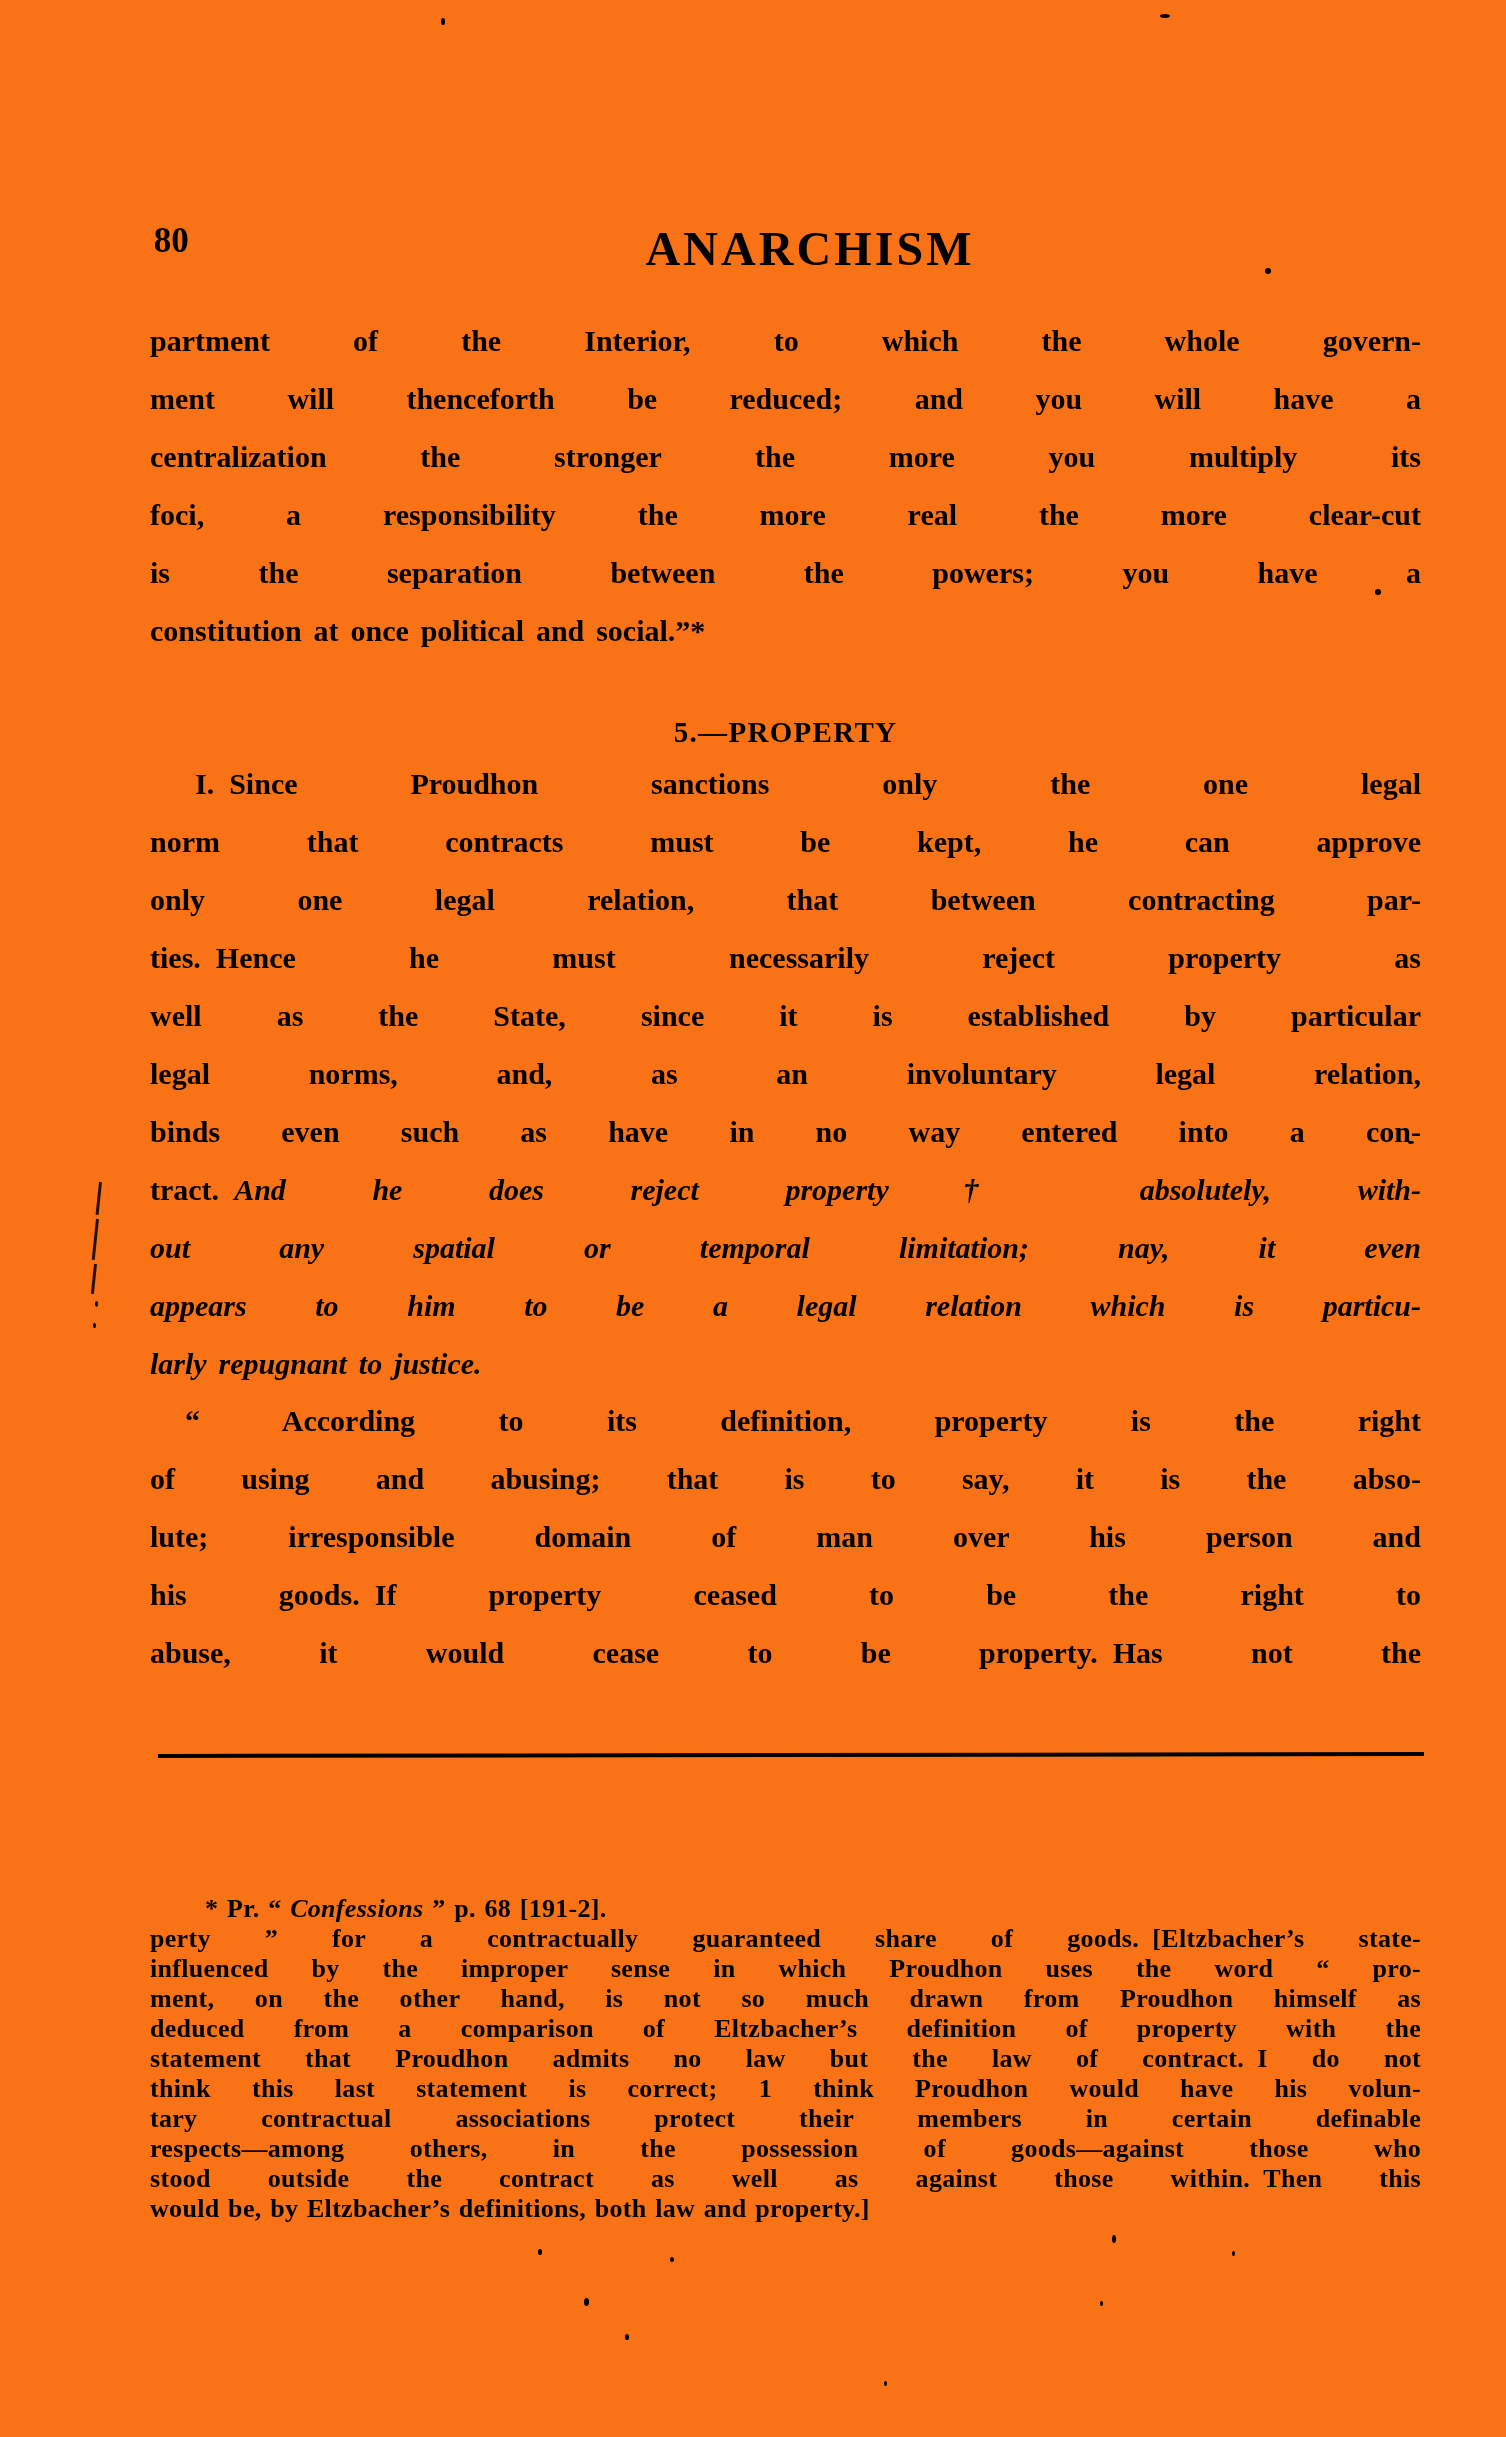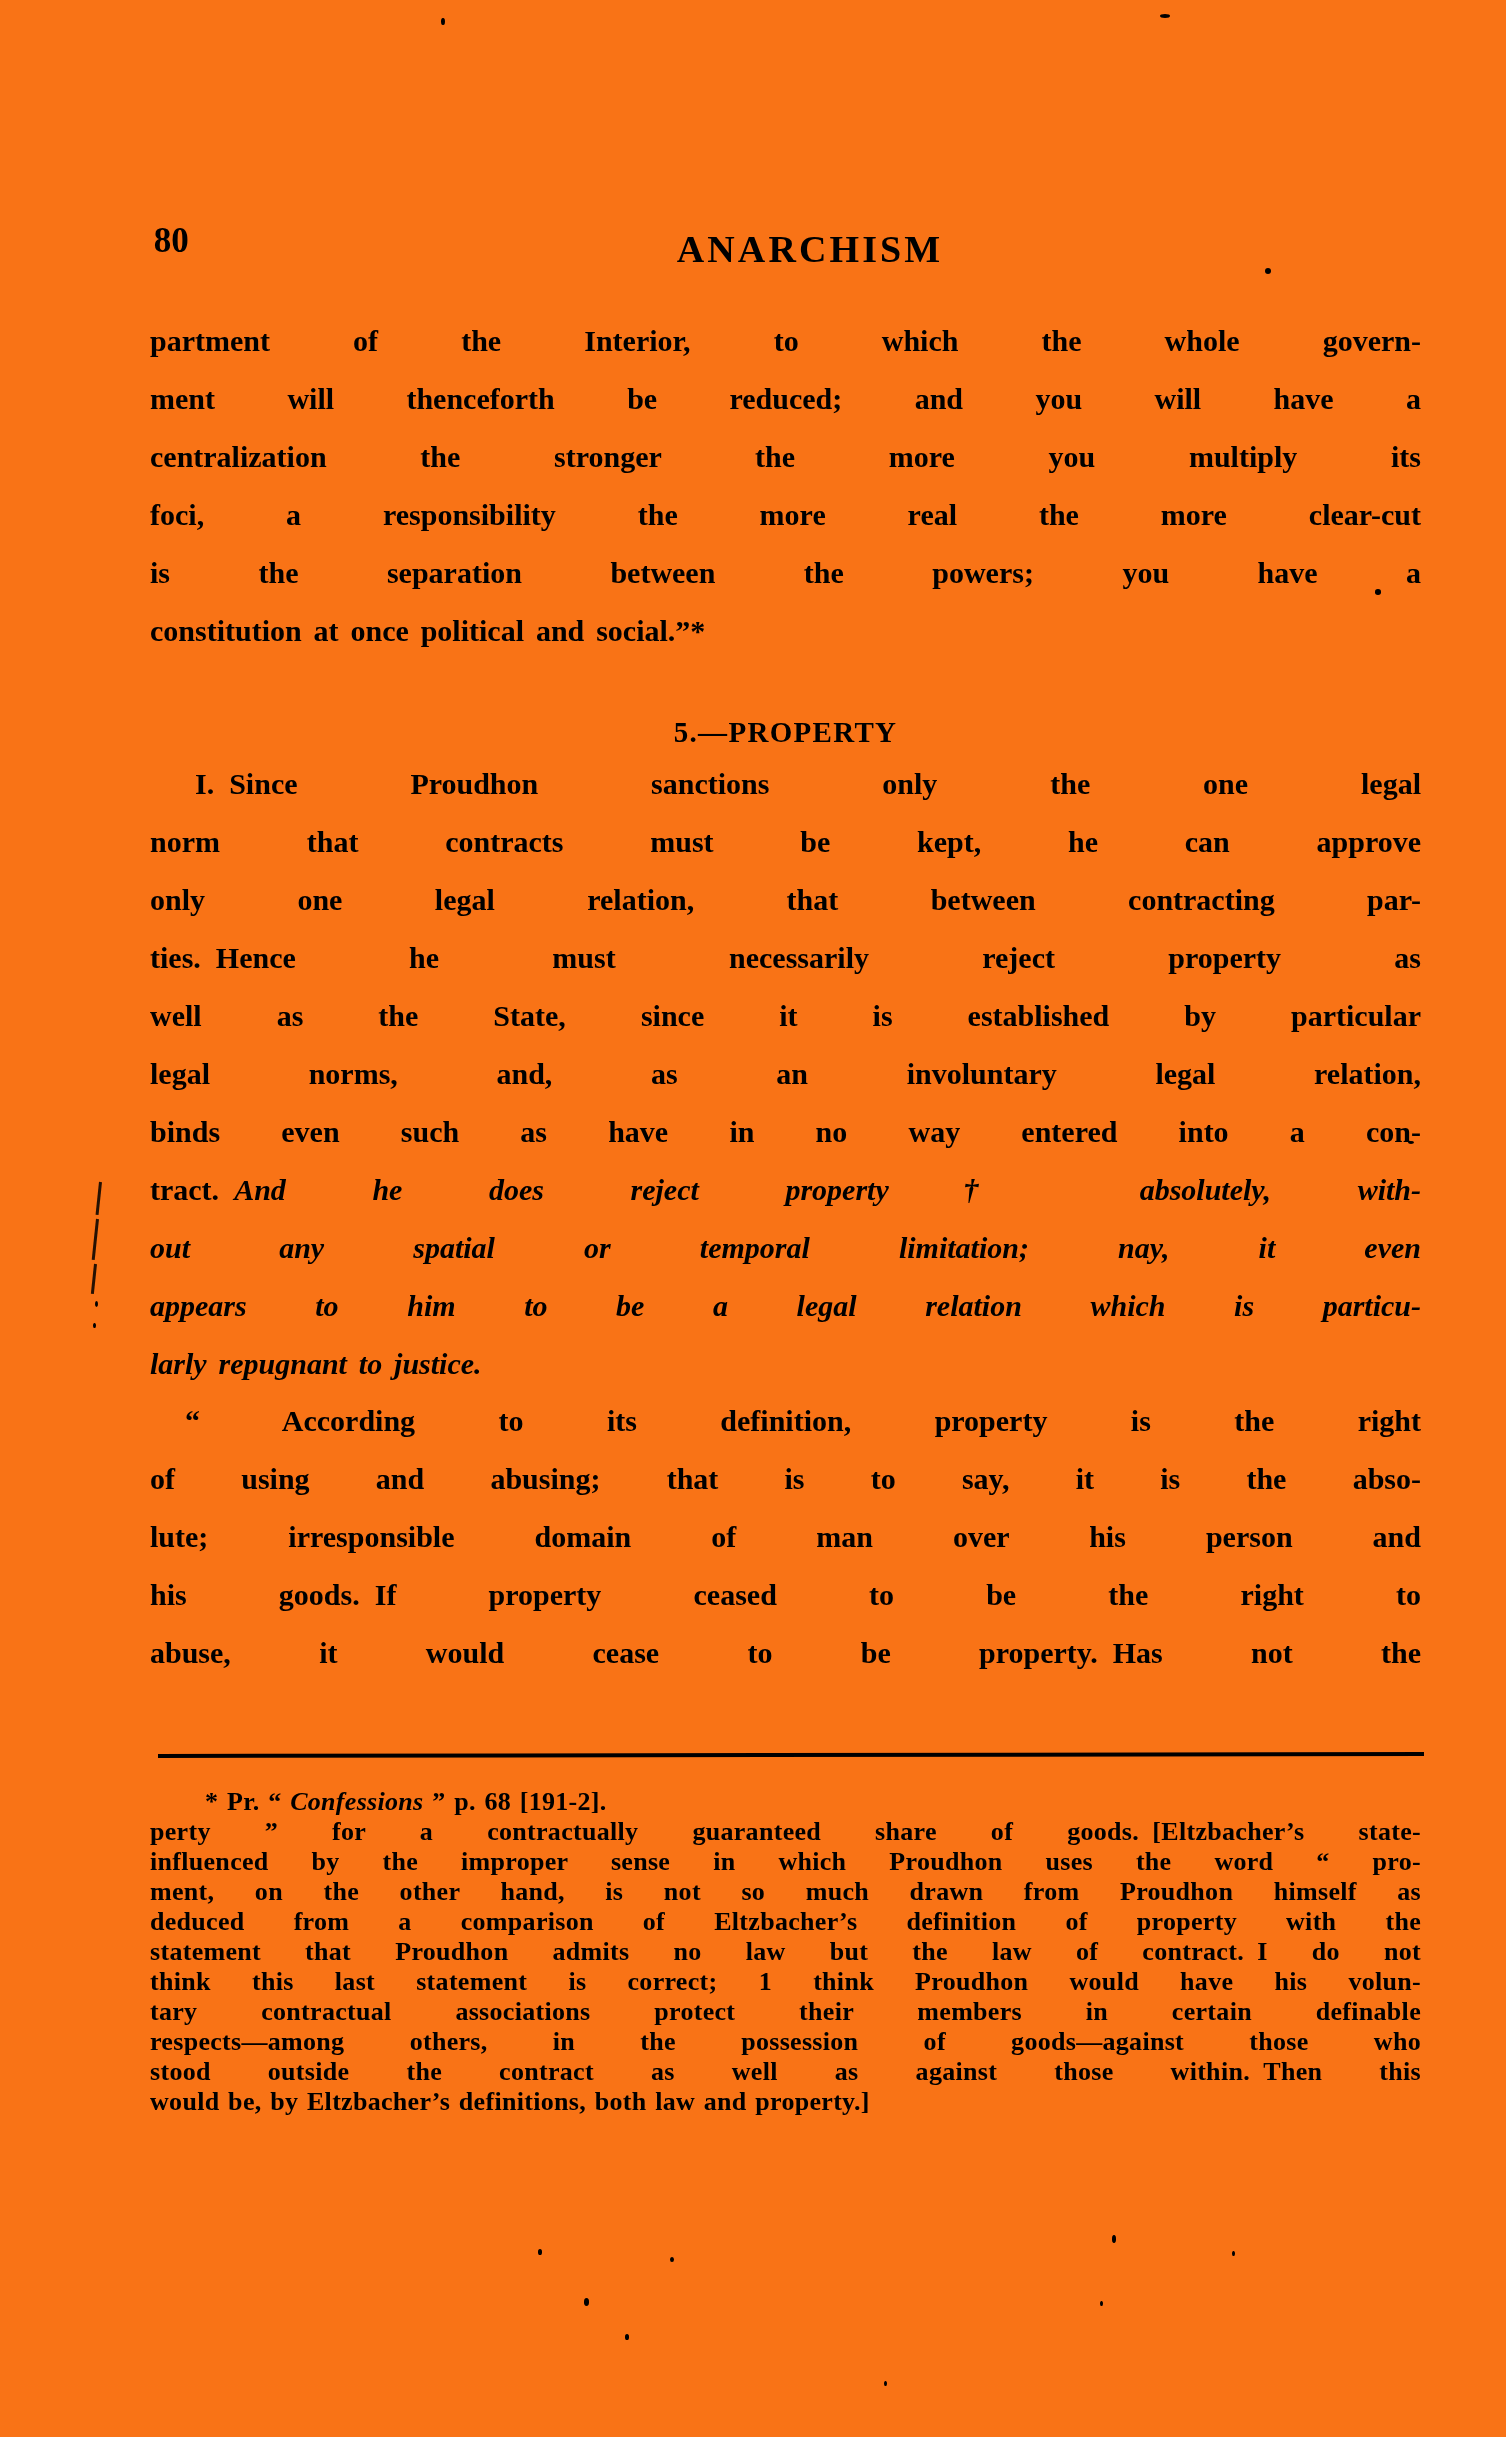--- a/index.html
+++ b/index.html
@@ -18,21 +18,21 @@
     left: 150px; top: 219px;
     width: 1271px; height: 60px;
   }
   .page-number {
     position: absolute; left: 3.8px; top: 3.8px;
     font-size: 35px; line-height: 1;
   }
   .running-title {
     text-align: center;
     padding-left: 49px;
-    font-size: 38px; line-height: 60px;
+    font-size: 48px; line-height: 60px;
     letter-spacing: 3.1px;
   }
   .body-block { position: absolute; left: 150px; width: 1271px; }
   #para1 { top: 312px; }
   #para2 { top: 717px; margin-top: 38px; }
   #para3 { top: 1392px; }
   .section-heading {
     position: absolute; left: 150px; top: 715px;
     width: 1271px;
     text-align: center;
@@ -49,21 +49,21 @@
     text-align-last: justify;
   }
   .line.natural { text-align-last: left; }
   .line .it { font-style: italic; }
   .footnote-rule {
     position: absolute; left: 158px; top: 1753px;
     width: 1266px; height: 4.4px;
     background: #000;
     transform: rotate(-0.08deg);
   }
-  #footnotes { position: absolute; left: 150px; top: 1787px; width: 1271px; }
+  #footnotes { position: absolute; left: 150px; top: 1894px; width: 1271px; }
   #footnotes .line {
     font-size: 26px;
     line-height: 30px;
     height: 30px;
     letter-spacing: 0.3px;
     word-spacing: 1.9px;
   }
   .speck { position: absolute; background: #000; border-radius: 50%; }
   .pen-mark {
     position: absolute; background: #000; width: 2.5px;

